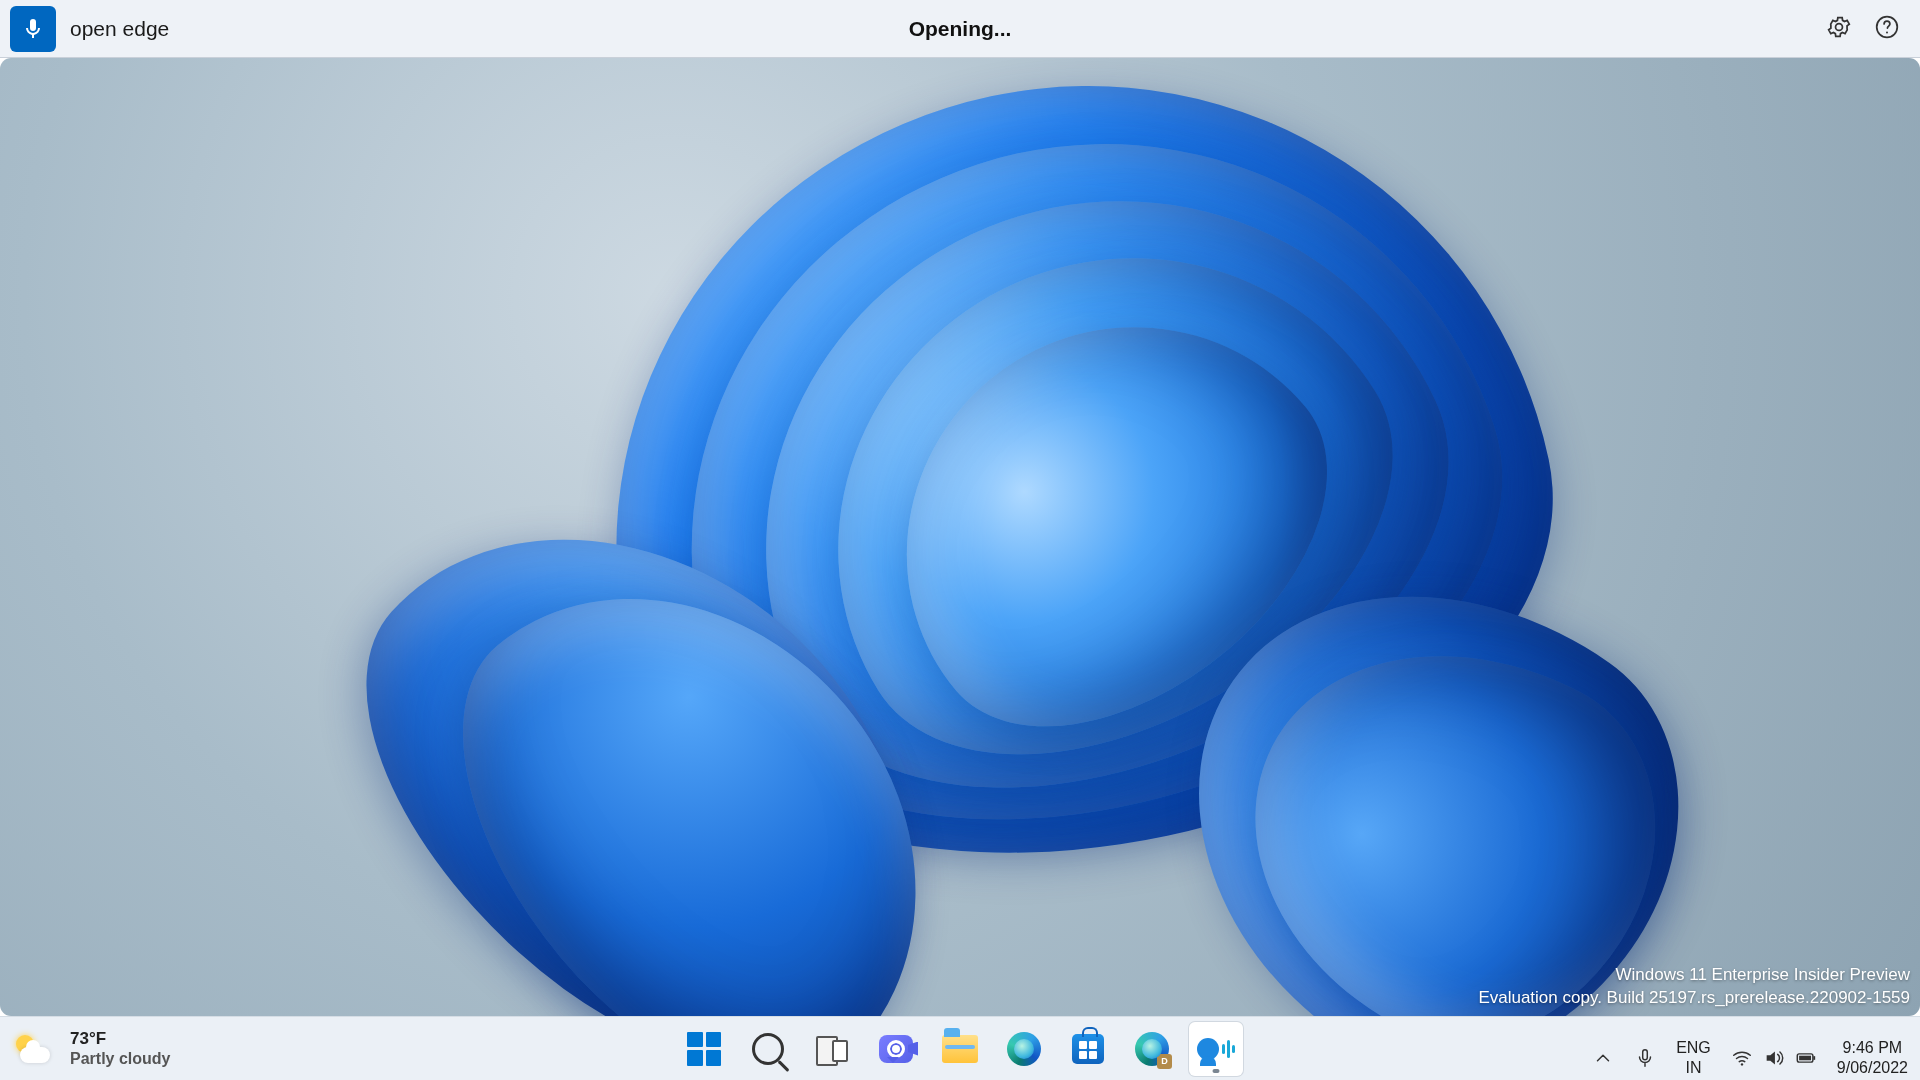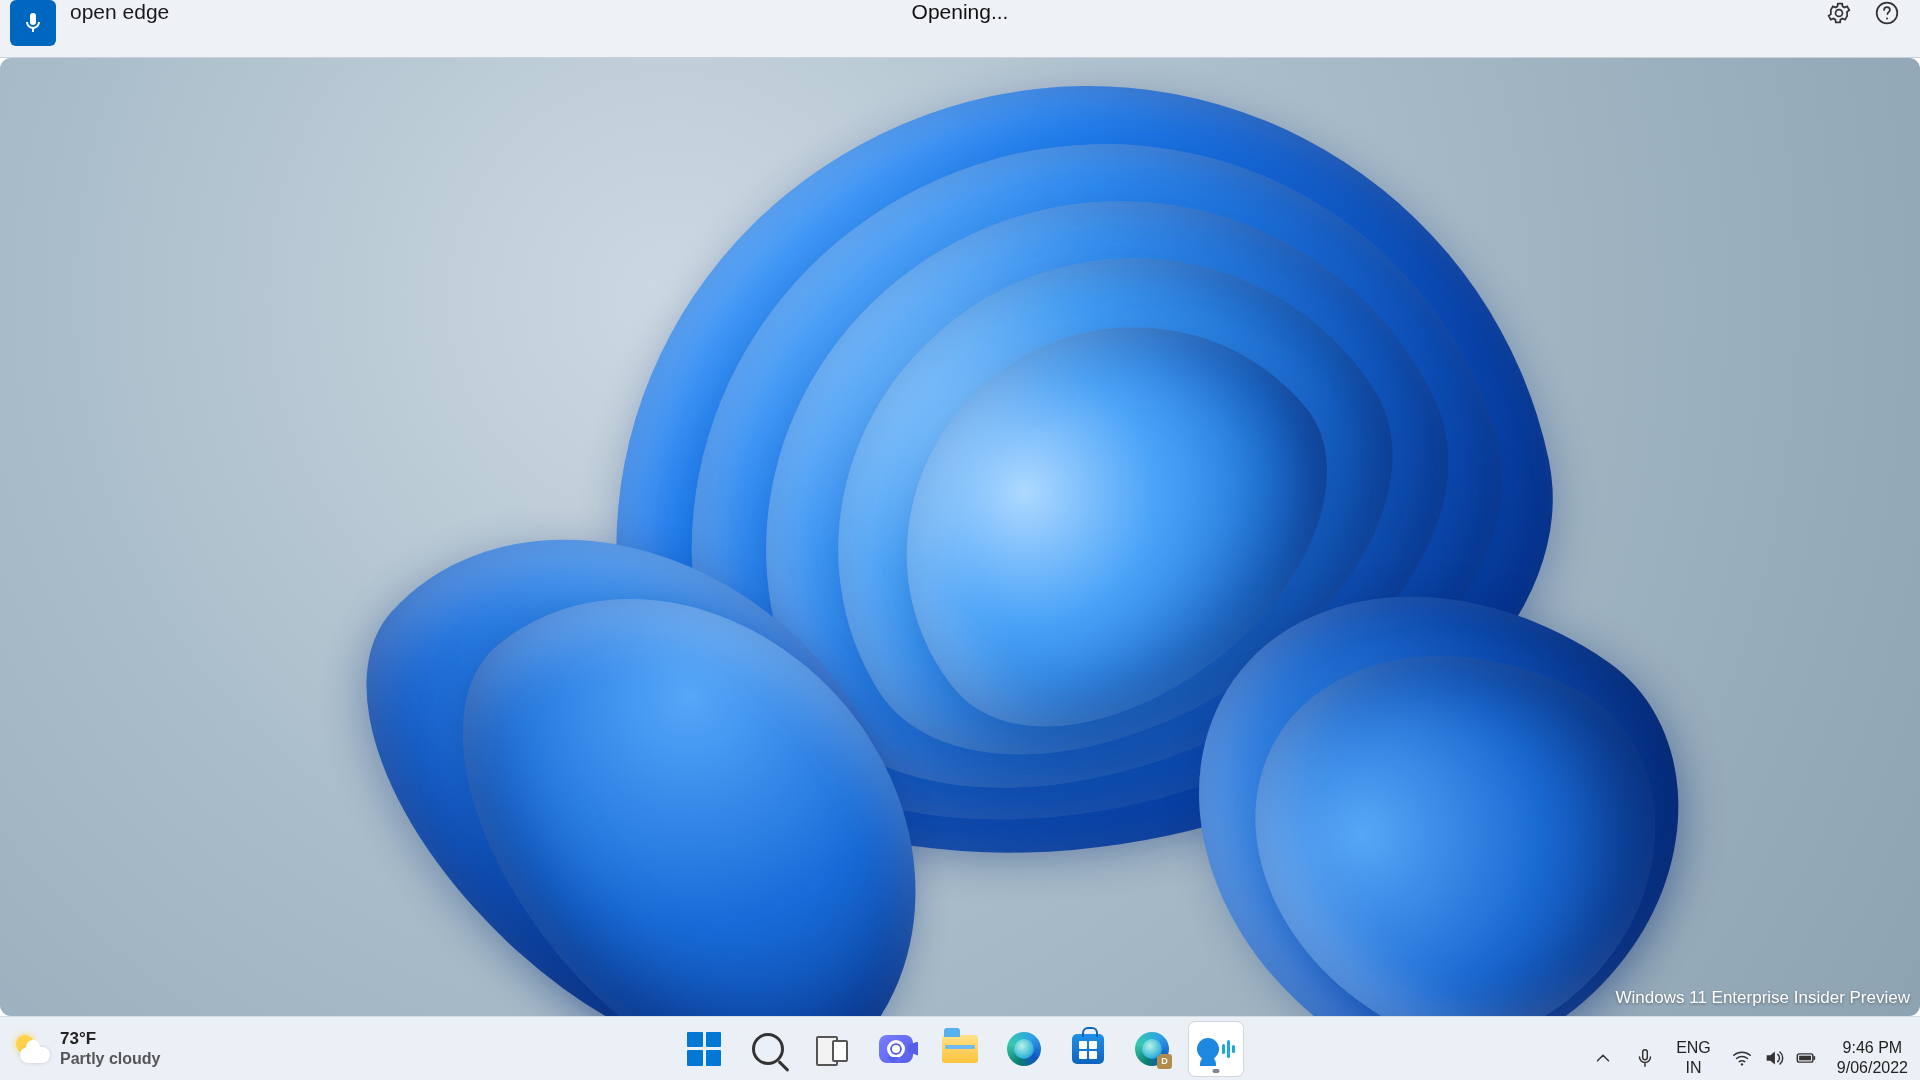--- a/index.html
+++ b/index.html
@@ -4,35 +4,36 @@
 <style>
 * { margin: 0; padding: 0; box-sizing: border-box; font-family: "Segoe UI", Arial, sans-serif; }
 html, body { width: 1920px; height: 1080px; overflow: hidden; }
 
 
 .voice-bar {
   height: 58px;
   background: #EEF2F7;
   border-bottom: 1px solid #C9D0D9;
   display: flex;
+  align-items: center;
   padding: 0 10px;
   gap: 14px;
   position: relative;
 }
 .mic-btn {
   width: 46px; height: 46px;
   background: #0067C0;
   border-radius: 6px;
   display: flex; align-items: center; justify-content: center;
 }
 .mic-btn svg { width: 24px; height: 24px; fill: #fff; }
 .voice-text { font-size: 21px; color: #1a1a1a; }
 .voice-status {
   position: absolute; left: 50%; transform: translateX(-50%);
-  font-size: 21px; font-weight: 400; color: #111;
+  font-size: 21px; font-weight: 700; color: #111;
 }
 .voice-right { margin-left: auto; display: flex; gap: 22px; padding-right: 10px; }
 .voice-right svg { width: 26px; height: 26px; stroke: #333; fill: none; stroke-width: 1.6; }
 
 
 .desktop {
   width: 100%;
   height: calc(1080px - 58px - 64px);
   position: relative;
   background: radial-gradient(circle at 35% 25%, #cdd9e2 0%, #a8bcc9 45%, #8da3b2 100%);
@@ -80,21 +81,21 @@
 
 .taskbar {
   height: 64px;
   background: #EBF0F6;
   border-top: 1px solid #d5dde5;
   display: flex; align-items: center;
   position: relative;
 }
 .tb-left {
   position: absolute; left: 14px; top: 0; bottom: 0;
-  display: flex; align-items: center; gap: 10px;
+  display: flex; align-items: center; gap: 20px;
 }
 .weather-ico {
   width: 36px; height: 36px; position: relative;
 }
 .sun { position:absolute; width:18px; height:18px; border-radius:50%; background:#ffd24a; top:4px; left:2px; box-shadow:0 0 6px #ffd24a; }
 .cloud { position:absolute; width:30px; height:16px; border-radius:10px; background:#fff; bottom:4px; right:0; box-shadow:0 0 4px rgba(0,0,0,.15);}
 .cloud::before{content:"";position:absolute;width:14px;height:14px;border-radius:50%;background:#fff;top:-7px;left:6px;}
 .weather-txt { line-height: 1.25; }
 .weather-txt div:first-child { font-size: 17px; font-weight: 600; color: #222; }
 .weather-txt div:last-child { font-size: 16px; color: #555; font-weight: bold; }
@@ -191,20 +192,21 @@
       <div class="petal p3"></div>
     <div class="petal p4"></div>
       <div class="petal p5"></div>
     <div class="petal p6"></div>
       <div class="petal p7"></div>
     <div class="petal p8"></div>
       <div class="petal p9"></div>
   </div>
   <div class="watermark">
     <div>Windows 11 Enterprise Insider Preview</div>
+    <div>Evaluation copy. Build 25197.rs_prerelease.220902-1559</div>
   </div>
 </div>
 
 <div class="taskbar">
   <div class="tb-left">
     <div class="weather-ico">
       <div class="sun"></div>
         <div class="cloud"></div>
     </div>
     <div class="weather-txt">

